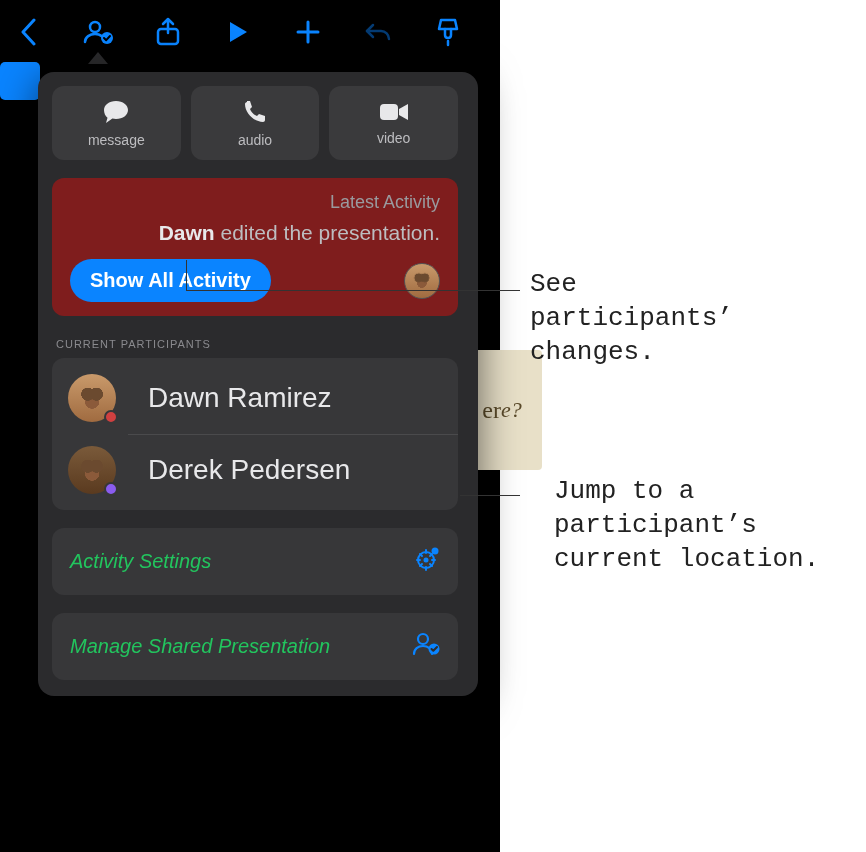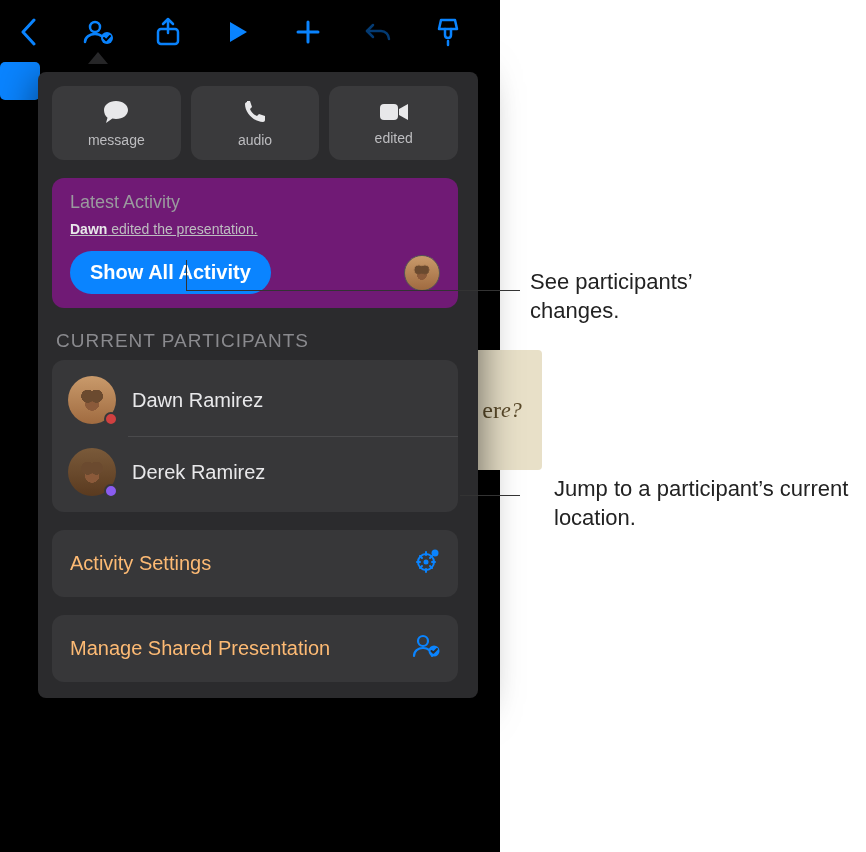--- a/index.html
+++ b/index.html
@@ -76,21 +76,21 @@
     font-size: 24px;
     overflow: hidden;
   }
   .bg-card .line2 { font-style: italic; font-size: 22px; }
   .popover {
     position: absolute;
     left: 38px;
     top: 72px;
     width: 440px;
     background: #2b2b2d;
-    border-radius: 8px;
+    border-radius: 16px;
     padding: 14px 20px 16px 14px;
     box-shadow: 0 8px 40px rgba(0,0,0,0.6);
   }
   .comms-row {
     display: flex;
     gap: 10px;
   }
   .comm-btn {
     flex: 1;
     background: #3a3a3c;
@@ -99,34 +99,34 @@
     display: flex;
     flex-direction: column;
     align-items: center;
     justify-content: center;
     gap: 4px;
     color: #bdbdc0;
     font-size: 14px;
   }
   .comm-btn .ic { color: #e8e8ea; }
   .section {
-    background: #701a75;
+    background: #7f1d1d;
     border-radius: 12px;
     margin-top: 18px;
     padding: 14px 18px;
+    text-align: right;
   }
   .section-hdr {
     color: #9a9a9e;
     font-size: 18px;
     margin-bottom: 8px;
   }
   .activity-line {
-    font-size: 14px;
+    font-size: 21px;
     color: #bdbdc0;
-    text-decoration: underline;
   }
   .activity-line .who { color: #e8e8ea; font-weight: 600; }
   .activity-row2 {
     display: flex;
     align-items: center;
     justify-content: space-between;
     margin-top: 14px;
   }
   .pill-btn {
     background: #0a84ff;
@@ -151,35 +151,35 @@
     left:50%; top:48%;
     transform: translate(-50%,-50%);
     width:60%; height:60%;
     background: radial-gradient(circle at 35% 40%, #6b4a2f 0 25%, transparent 26%),
                 radial-gradient(circle at 65% 40%, #6b4a2f 0 25%, transparent 26%),
                 radial-gradient(circle at 50% 65%, #8b5a3a 0 30%, transparent 31%);
     border-radius:50%;
   }
   .subhdr {
     color: #8a8a8e;
-    font-size: 19px;
+    font-size: 11px;
     letter-spacing: 1px;
     margin: 22px 4px 8px 4px;
   }
   .plist {
     background: #373739;
     border-radius: 12px;
     padding: 4px 0;
   }
   .prow {
     display: flex;
     align-items: center;
-    gap: 16px;
+    gap: 32px;
     padding: 12px 16px;
-    font-size: 20px;
+    font-size: 28px;
     color: #e8e8ea;
     position: relative;
   }
   .prow + .prow::before {
     content:"";
     position:absolute;
     left: 76px; right: 0; top: 0;
     height: 1px;
     background: #4a4a4c;
   }
@@ -203,29 +203,31 @@
   .presence-dot.purple { background: #8a5cf0; }
   .menu-item {
     background: #373739;
     border-radius: 12px;
     margin-top: 18px;
     padding: 18px 18px;
     display: flex;
     align-items: center;
     justify-content: space-between;
     font-size: 20px;
-    color: #fdba74;
+    color: #22c55e;
+    font-style: italic;
   }
   .menu-item .mi-icon { color: #0a84ff; }
   
   .callout {
     position: absolute;
-    font-size: 22px;
+    font-size: 26px;
     color: #222;
     line-height: 1.3;
+    font-family: Liberation Mono, monospace;
   }
   .callout-line {
     position: absolute;
     background: #333;
     height: 1px;
   }
   .callout-tick {
     position: absolute;
     background: #333;
     width: 1px;
@@ -308,21 +310,21 @@
         </span>
         <span>audio</span>
       </div>
       <div class="comm-btn">
         <span class="ic">
           <svg width="32" height="22" viewBox="0 0 32 22">
               <rect x="2" y="3" width="18" height="16" rx="4" fill="currentColor"></rect>
               <path d="M21 8l9-5v16l-9-5z" fill="currentColor"></path>
             </svg>
         </span>
-        <span>edited</span>
+        <span>video</span>
       </div>
     </div>
 
     <div class="section">
       <div class="section-hdr">Latest Activity</div>
       <div class="activity-line">
         <span class="who">Dawn</span><span> edited the presentation.</span>
       </div>
       <div class="activity-row2">
         <div class="pill-btn">Show All Activity</div>
@@ -336,21 +338,21 @@
       <div class="prow">
         <div class="avatar a1">
           <div class="presence-dot red"></div>
         </div>
         <span>Dawn Ramirez</span>
       </div>
       <div class="prow">
         <div class="avatar a2">
           <div class="presence-dot purple"></div>
         </div>
-        <span>Derek Ramirez</span>
+        <span>Derek Pedersen</span>
       </div>
     </div>
 
     <div class="menu-item">
       <span>Activity Settings</span>
       <span class="mi-icon">
         <svg width="26" height="26" viewBox="0 0 26 26">
           <circle cx="12" cy="14" r="8" stroke="currentColor" stroke-width="2" fill="none"></circle>
           <circle cx="12" cy="14" r="2.5" fill="currentColor"></circle>
           <g stroke="currentColor" stroke-width="2" stroke-linecap="round">

